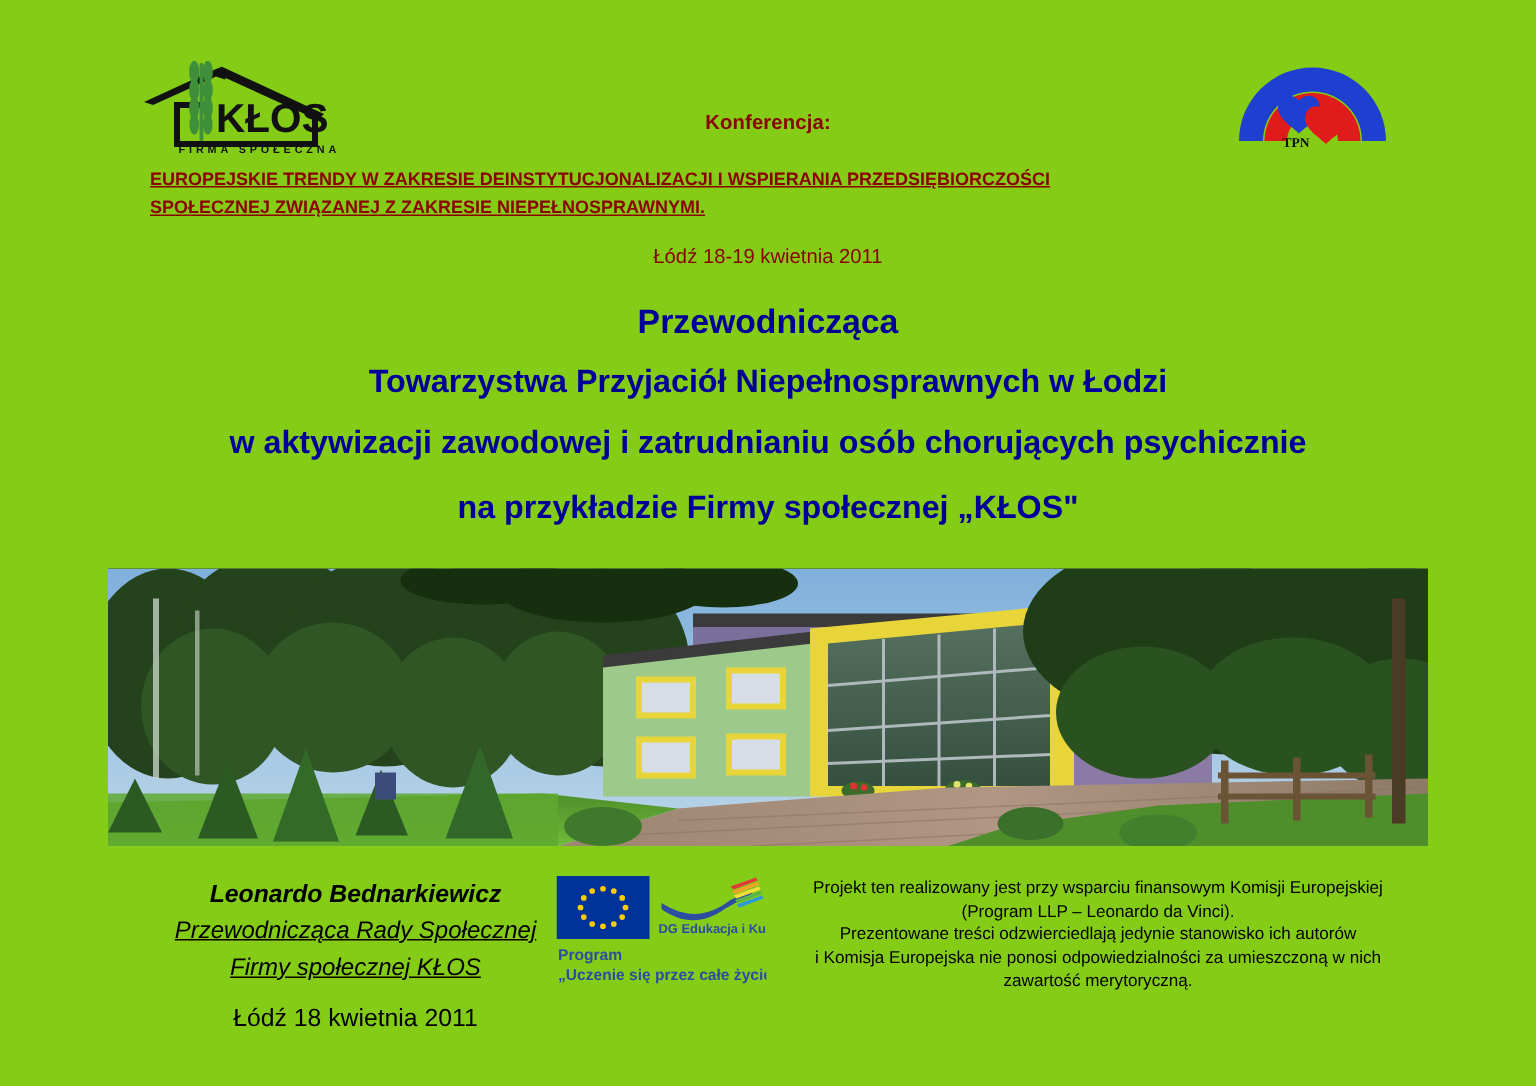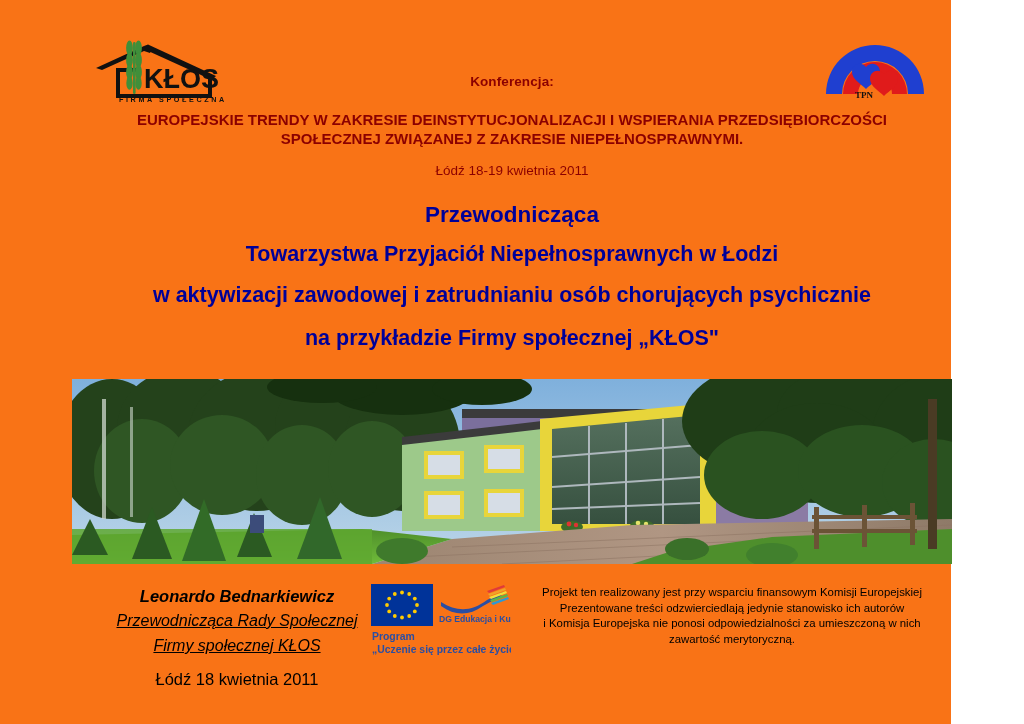--- a/index.html
+++ b/index.html
@@ -12,23 +12,23 @@
     width: 1024px;
     height: 724px;
     position: relative;
     overflow: hidden;
     font-family: "Liberation Sans", sans-serif;
     color: #000;
   }
   .slide {
     position: absolute;
     left: 0; top: 0;
-    width: 951px;
+    width: 1024px;
     height: 724px;
-    background: #f97316;
+    background: #84cc16;
   }
 
   
   .klos-logo {
     position: absolute;
     left: 92px;
     top: 36px;
     width: 140px;
     height: 68px;
   }
@@ -54,25 +54,25 @@
     font-size: 13.5px;
     font-weight: bold;
     color: #8B0000;
     letter-spacing: 0.1px;
   }
   .conf-title {
     position: absolute;
     left: 100px;
     top: 110px;
     width: 824px;
-    text-align: center;
-    font-size: 15px;
+    font-size: 12px;
     font-weight: bold;
     color: #8B0000;
     line-height: 19px;
+    text-decoration: underline;
   }
   .conf-date {
     position: absolute;
     left: 0;
     top: 163px;
     width: 1024px;
     text-align: center;
     font-size: 13.5px;
     font-weight: normal;
     color: #8B0000;
@@ -419,18 +419,19 @@
         <path d="M120 21 L137 15 L138 17 L122 23 Z" fill="#2b9ad6"></path>
       </g>
       <text x="68" y="40" font-family="'Liberation Sans', sans-serif" font-size="8.6" font-weight="bold" fill="#2b4ea2">DG Edukacja i Kultura</text>
       <text x="1" y="58" font-family="'Liberation Sans', sans-serif" font-size="10.4" font-weight="bold" fill="#2b4ea2">Program</text>
       <text x="1" y="71" font-family="'Liberation Sans', sans-serif" font-size="10.4" font-weight="bold" fill="#2b4ea2">„Uczenie się przez całe życie"</text>
     </svg>
   </div>
 
   <div class="disclaimer">
     <span>Projekt ten realizowany jest  przy wsparciu finansowym Komisji Europejskiej</span>
+    <span>(Program LLP – Leonardo da Vinci).</span>
     <span>Prezentowane treści odzwierciedlają jedynie stanowisko ich autorów</span>
     <span>i Komisja Europejska nie ponosi odpowiedzialności za umieszczoną w nich</span>
     <span>zawartość merytoryczną.</span>
   </div>
 
 </div>
 
 </body></html>

